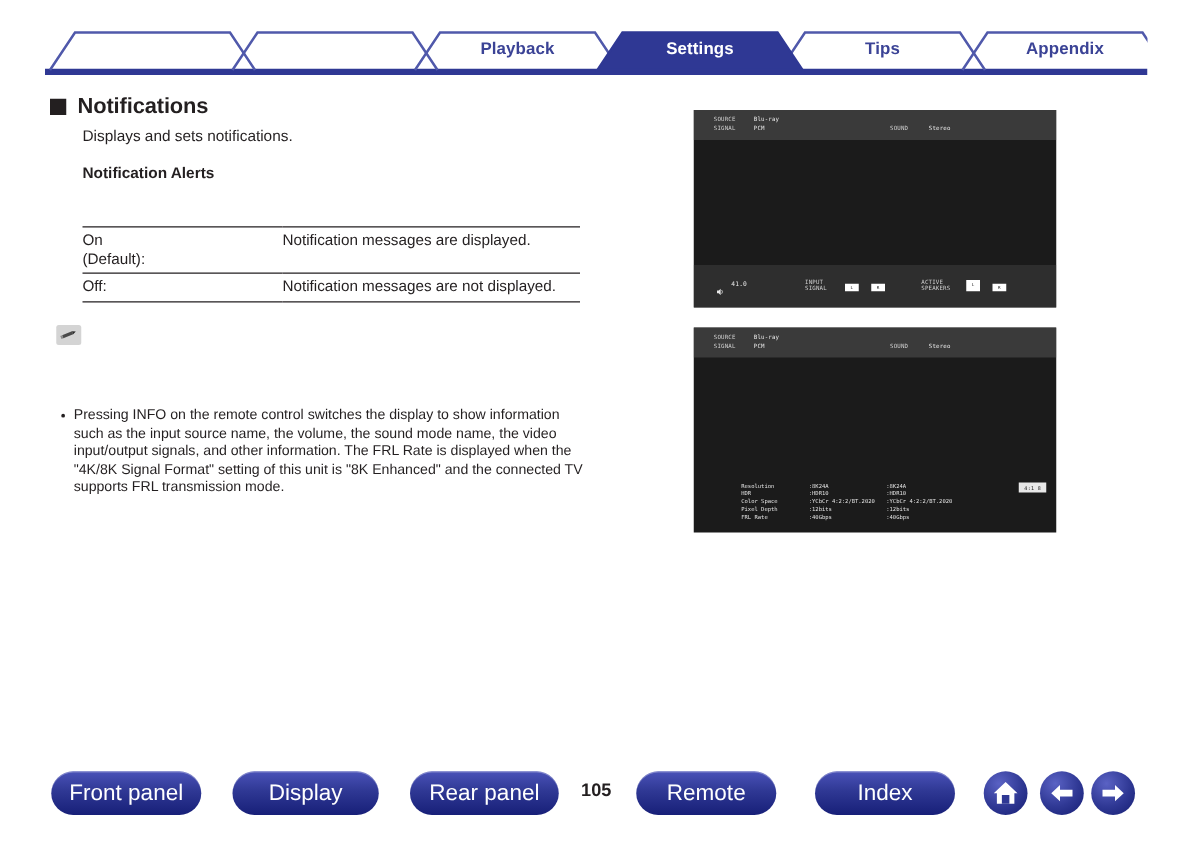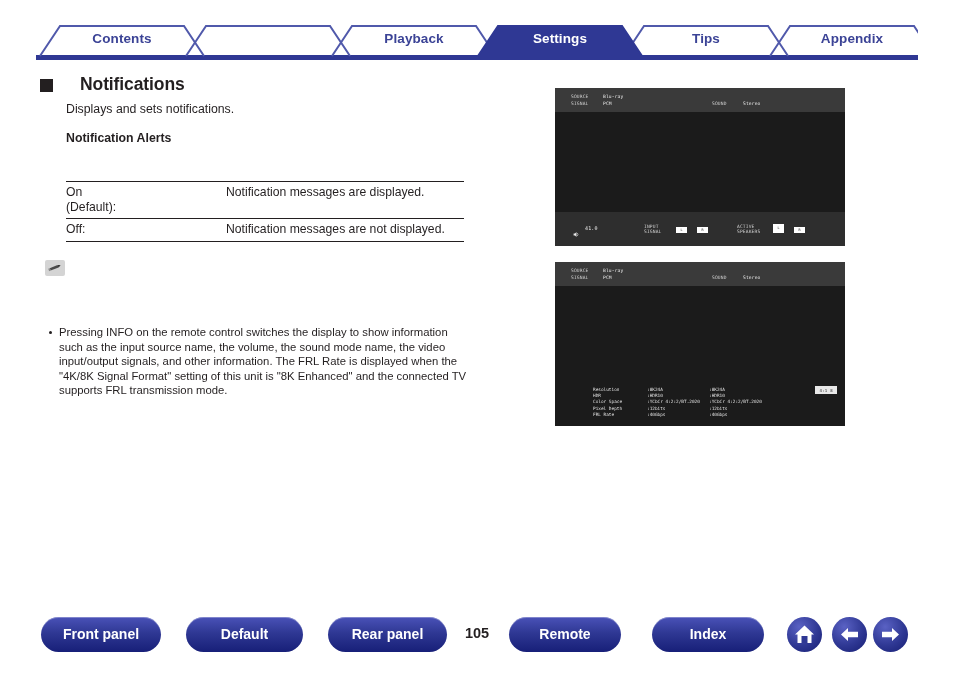--- a/index.html
+++ b/index.html
@@ -44,21 +44,21 @@
   }
   .tab-label.active { color: #ffffff; }
 
   
   .heading {
     position: absolute;
     left: 40px;
     top: 74px;
     display: flex;
     align-items: center;
-    gap: 27px;
+    gap: 9px;
   }
   .heading .sq {
     width: 13px;
     height: 13px;
     background: #231f20;
     display: inline-block;
     margin-top: 2px;
   }
   .heading .txt {
     font-size: 17.5px;
@@ -227,22 +227,22 @@
   }
 
   
   .footer { position: absolute; left: 0; top: 617px; width: 954px; height: 40px; }
   .pill {
     position: absolute;
     height: 35px;
     border-radius: 17.5px;
     background: linear-gradient(to bottom, #4a52b8 0%, #2f3894 45%, #171f78 100%);
     color: #ffffff;
-    font-size: 14px;
-    font-weight: bold;
+    font-size: 18px;
+    font-weight: normal;
     text-align: center;
     line-height: 35px;
     box-shadow: inset 0 1px 0 rgba(255,255,255,.30);
   }
   .page-num {
     position: absolute;
     left: 455px;
     top: 8px;
     width: 44px;
     text-align: center;
@@ -271,21 +271,20 @@
     <g fill="none" stroke="#5059ab" stroke-width="2">
       <path d="M4,34 L24,4 L148,4 L168,34"></path>
       <path d="M150,34 L170,4 L294,4 L314,34"></path>
       <path d="M296,34 L316,4 L440,4 L460,34"></path>
       <path d="M588,34 L608,4 L732,4 L752,34"></path>
       <path d="M734,34 L754,4 L878,4 L898,34"></path>
     </g>
 
     <path d="M442,34 L462,4 L586,4 L606,34 Z" fill="#2f3894" stroke="#2f3894" stroke-width="2"></path>
   </svg>
-  <div class="tab-label" style="left:6px;   width:160px;">Contents</div>
   <div class="tab-label" style="left:298px; width:160px;">Playback</div>
   <div class="tab-label active" style="left:444px; width:160px;">Settings</div>
   <div class="tab-label" style="left:590px; width:160px;">Tips</div>
   <div class="tab-label" style="left:736px; width:160px;">Appendix</div>
 </div>
 
 <div class="heading">
   <span class="sq"></span>
   <span class="txt">Notifications</span>
 </div>
@@ -402,21 +401,21 @@
     <div class="row">
       <span class="c-lbl">FRL Rate</span>
       <span class="c-in">:40Gbps</span>
       <span class="c-out">:40Gbps</span>
     </div>
   </div>
 </div>
 
 <div class="footer">
   <div class="pill" style="left:41px;  width:120px;">Front panel</div>
-  <div class="pill" style="left:186px; width:117px;">Default</div>
+  <div class="pill" style="left:186px; width:117px;">Display</div>
   <div class="pill" style="left:328px; width:119px;">Rear panel</div>
   <div class="page-num">105</div>
   <div class="pill" style="left:509px; width:112px;">Remote</div>
   <div class="pill" style="left:652px; width:112px;">Index</div>
 
   <div class="circ" style="left:787px;">
     <svg width="35" height="35" viewBox="0 0 35 35" xmlns="http://www.w3.org/2000/svg">
       <path d="M17.5 8.5 L27 17.5 L24.5 17.5 L24.5 26 L10.5 26 L10.5 17.5 L8 17.5 Z" fill="#ffffff"></path>
       <rect x="14.5" y="19" width="6" height="7" fill="#2f3894"></rect>
     </svg>

